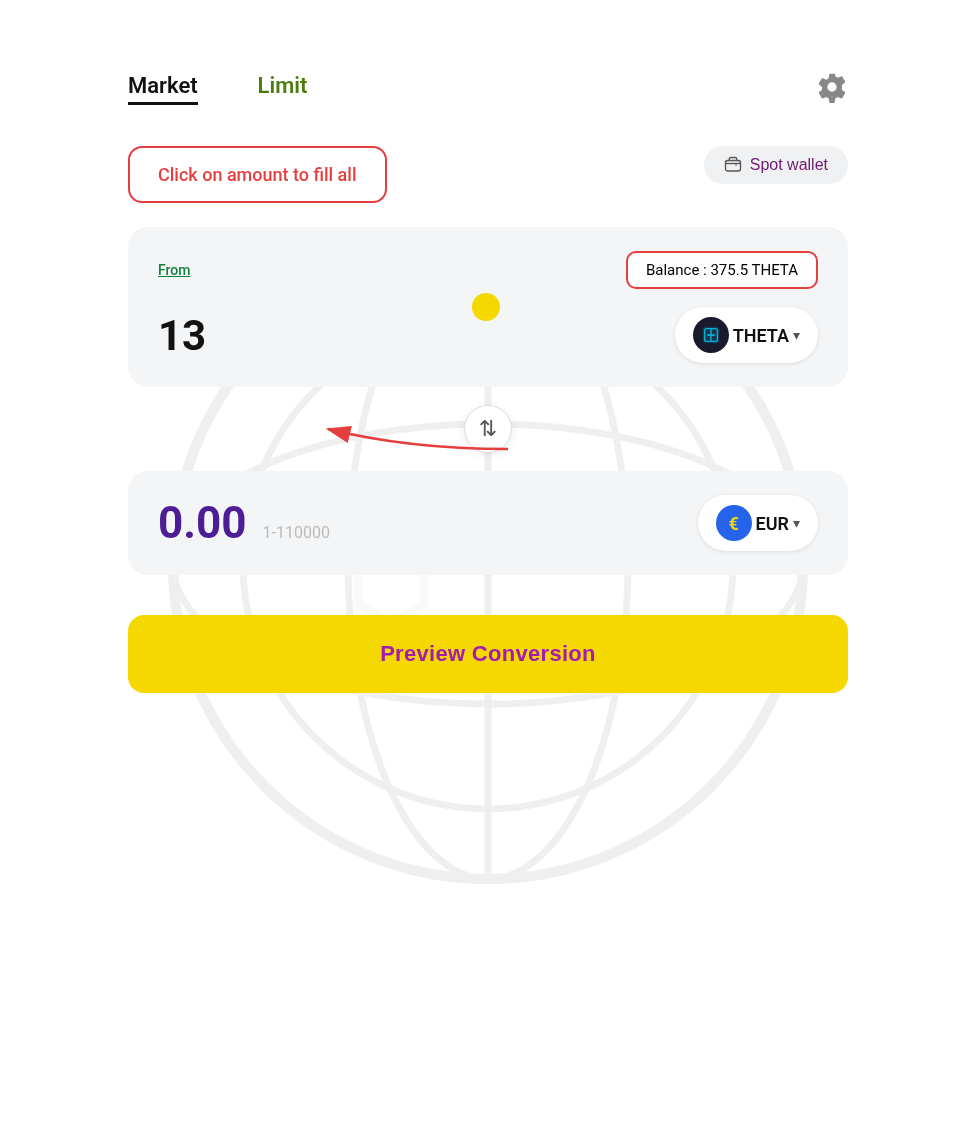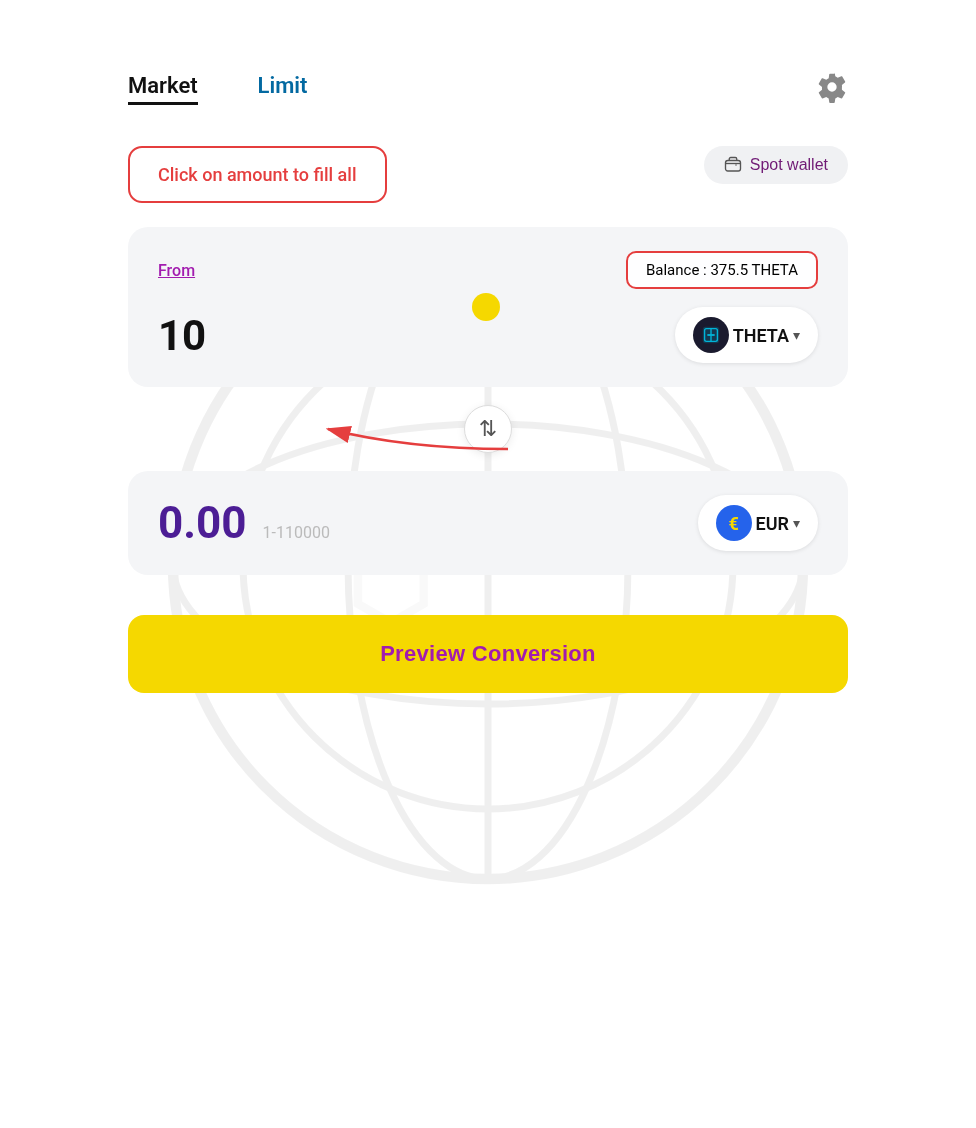--- a/index.html
+++ b/index.html
@@ -46,21 +46,21 @@
     }
 
     .tabs {
       display: flex;
       gap: 60px;
     }
 
     .tab {
       font-size: 22px;
       font-weight: 600;
-      color: #0369a1;
+      color: #4d7c0f;
       cursor: pointer;
       padding-bottom: 4px;
     }
 
     .tab.active {
       color: #111;
       border-bottom: 3px solid #111;
     }
 
     .gear-btn {
@@ -140,22 +140,22 @@
     }
 
     .card-header {
       display: flex;
       align-items: center;
       justify-content: space-between;
       margin-bottom: 18px;
     }
 
     .card-label {
-      font-size: 16px;
-      color: #a21caf;
+      font-size: 14px;
+      color: #15803d;
       font-weight: 500;
       text-decoration: underline;
     }
 
     .balance-box {
       border: 2.5px solid #e53e3e;
       border-radius: 10px;
       padding: 8px 18px;
       font-size: 15px;
       color: #000000;
@@ -351,21 +351,21 @@
   
   <div class="yellow-dot"></div>
 
   
   <div class="from-card">
     <div class="card-header">
       <span class="card-label">From</span>
       <div class="balance-box">Balance : 375.5 THETA</div>
     </div>
     <div class="card-body">
-      <span class="amount-value">10</span>
+      <span class="amount-value">13</span>
       <div class="currency-selector">
         <div class="currency-icon">
           <svg width="22" height="22" viewBox="0 0 24 24">
             <rect x="3" y="3" width="18" height="18" rx="3" fill="#00b4d8" opacity="0.2"></rect>
             <rect x="5" y="5" width="14" height="14" rx="2" fill="none" stroke="#00b4d8" stroke-width="1.5"></rect>
             <line x1="8" y1="12" x2="16" y2="12" stroke="#00b4d8" stroke-width="2"></line>
             <line x1="12" y1="5" x2="12" y2="19" stroke="#00b4d8" stroke-width="1.5"></line>
           </svg>
         </div>
         <span class="currency-name">THETA</span>

